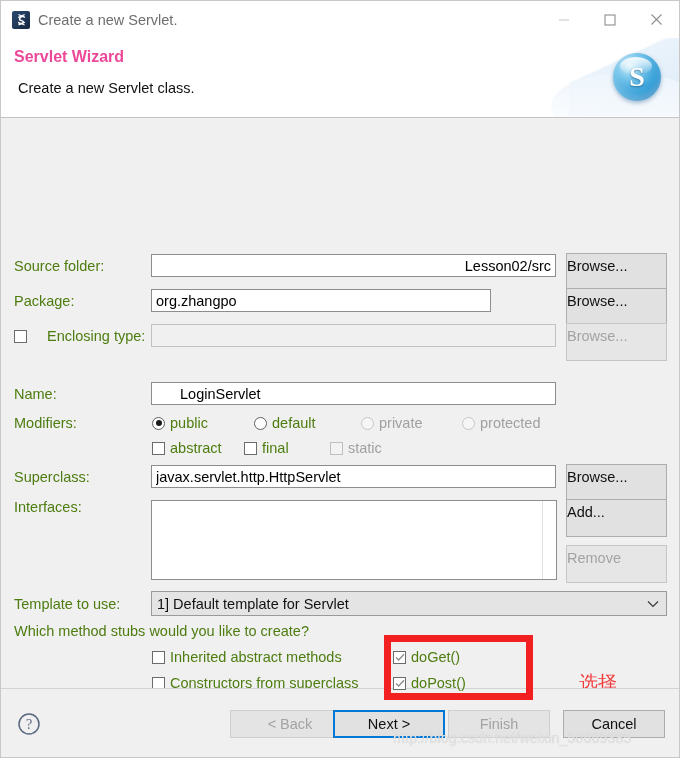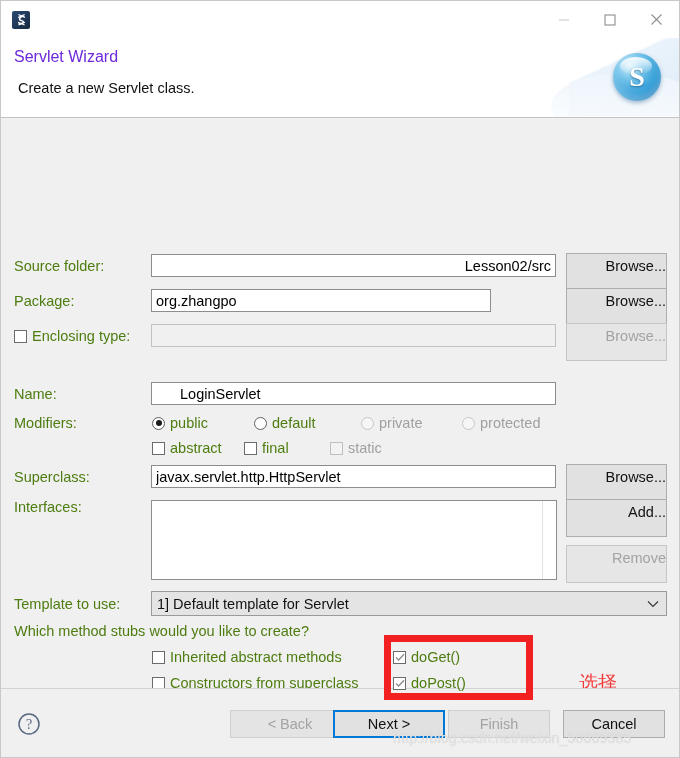--- a/index.html
+++ b/index.html
@@ -50,21 +50,21 @@
   
   .header{
     flex:0 0 79px;height:79px;
     background:#ffffff;
     border-bottom:1px solid #c4c4c4;
     position:relative;
     overflow:hidden;
   }
   .header-title{
     position:absolute;left:13px;top:10px;
-    font-size:16px;font-weight:normal;color:#6d28d9;
+    font-size:16px;font-weight:bold;color:#ec4899;
   }
   .header-sub{
     position:absolute;left:17px;top:42px;
     font-size:14.5px;color:#111;
   }
   .header-art{
     position:absolute;right:0;top:0;width:110px;height:78px;
     background:linear-gradient(155deg,#ffffff 0%,#ffffff 34%,#eaf3fb 36%,#dceaf7 100%);
   }
   .header-art:after{
@@ -119,21 +119,21 @@
   .txt.dis{background:#f0f0f0;border:1px solid #c2c2c2;}
 
   .btn{
     box-sizing:border-box;
     height:38px;
     background:#e1e1e1;
     border:1px solid #adadad;
     font-family:"Liberation Sans",sans-serif;
     font-size:14.5px;
     color:#111;
-    text-align:right;
+    text-align:left;
     line-height:24px;
     cursor:default;
     white-space:nowrap;
   }
   .btn.dis{color:#a3a3a3;border-color:#c6c6c6;background:#e6e6e6;}
 
   
   .cb{
     width:13px;height:13px;box-sizing:border-box;
     border:1px solid #6b6b6b;background:#fff;
@@ -230,20 +230,21 @@
 <div class="window">
 
   <div class="titlebar">
     <div class="title-icon">
       <svg width="13" height="13" viewBox="0 0 13 13">
         <path d="M9.6 1.4 L3 4.4 M3.4 1.4 L10 4.4" stroke="#ffffff" stroke-width="1.1" fill="none"></path>
         <path d="M8.8 3.2 C6.2 3.4 4.4 4.6 4.6 6.3 C4.8 7.9 8.2 7.4 8.4 8.9 C8.6 10.2 6.6 10.8 4.2 10.6" stroke="#ffffff" stroke-width="1.5" fill="none" stroke-linecap="round"></path>
         <path d="M3 9.2 L9.6 11.9 M3.4 11.9 L10 9.2" stroke="#ffffff" stroke-width="1.1" fill="none"></path>
       </svg>
     </div>
+    <div class="title-text">Create a new Servlet.</div>
     <div class="winbtns">
       <div class="winbtn">
         <svg width="12" height="12" viewBox="0 0 12 12">
             <path d="M1 6 H11" stroke="#c6c6c6" stroke-width="1"></path>
           </svg>
       </div>
       <div class="winbtn">
         <svg width="12" height="12" viewBox="0 0 12 12">
             <rect x="1" y="1" width="10" height="10" fill="none" stroke="#8f8f8f" stroke-width="1.1"></rect>
           </svg>
@@ -272,21 +273,21 @@
     </div>
     <input class="txt" style="position: absolute; left: 150px; top: 136px; width: 405px; text-align: right;" value="Lesson02/src">
     <div class="btn" style="position:absolute;left:565px;top:135px;width:101px;">Browse...</div>
 
     <div class="row" style="left:13px;top:175px;">
       <span class="lbl">Package:</span>
     </div>
     <input class="txt" style="position: absolute; left: 150px; top: 171px; width: 340px;" value="org.zhangpo">
     <div class="btn" style="position:absolute;left:565px;top:170px;width:101px;">Browse...</div>
 
-    <div class="row" style="left:13px;top:210px;">
+    <div class="row" style="left:13px;top:210px;gap:15px;">
       <span class="cb"></span>
       <span class="lbl">Enclosing type:</span>
     </div>
     <input class="txt dis" style="position: absolute; left: 150px; top: 206px; width: 405px;" disabled="" value="">
     <div class="btn dis" style="position:absolute;left:565px;top:205px;width:101px;">Browse...</div>
 
     <div class="row" style="left:13px;top:268px;">
       <span class="lbl">Name:</span>
     </div>
     <input class="txt" style="position: absolute; left: 150px; top: 264px; width: 405px; padding-left: 28px;" value="LoginServlet">

